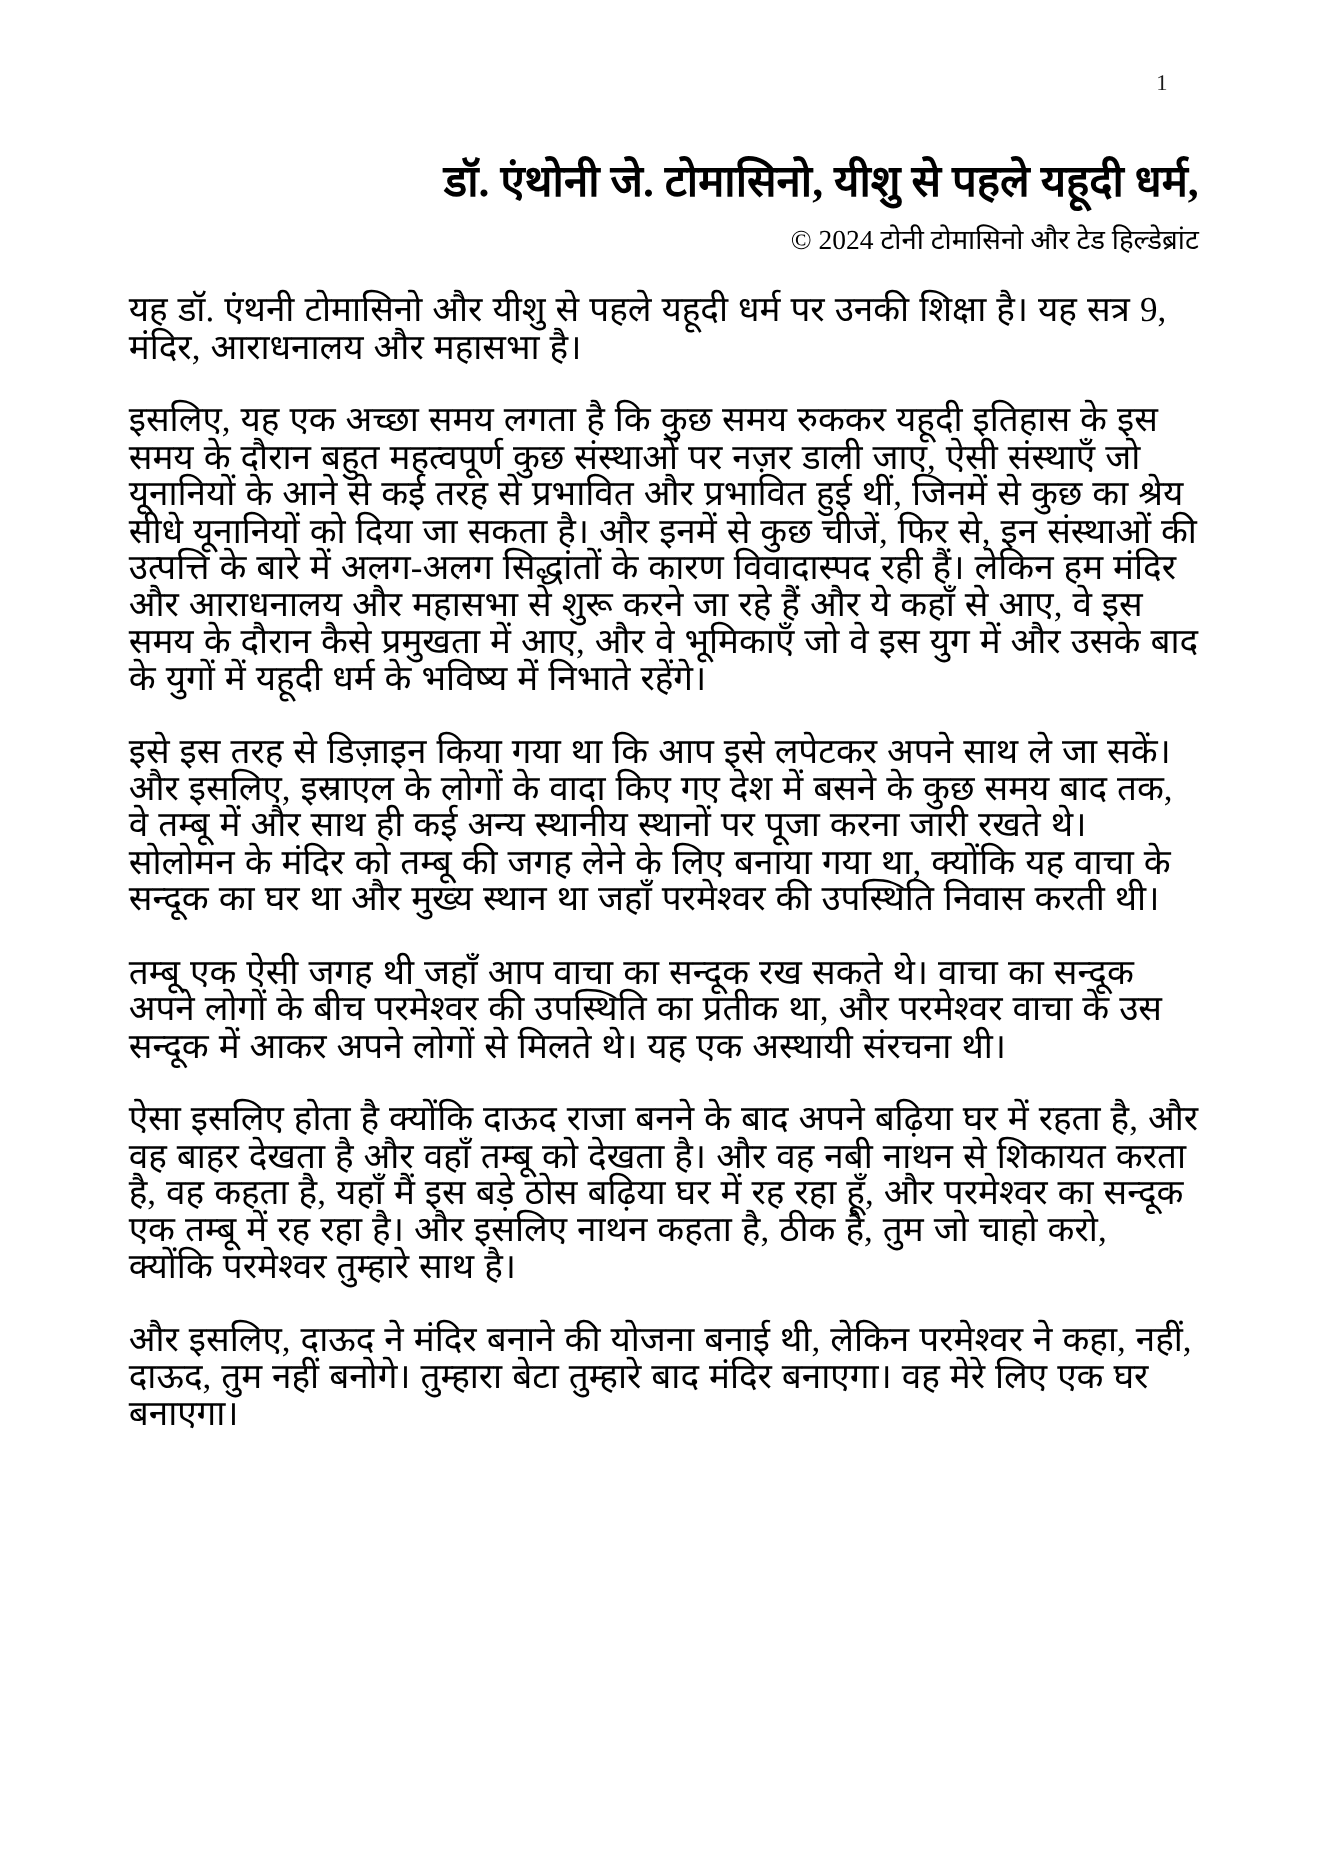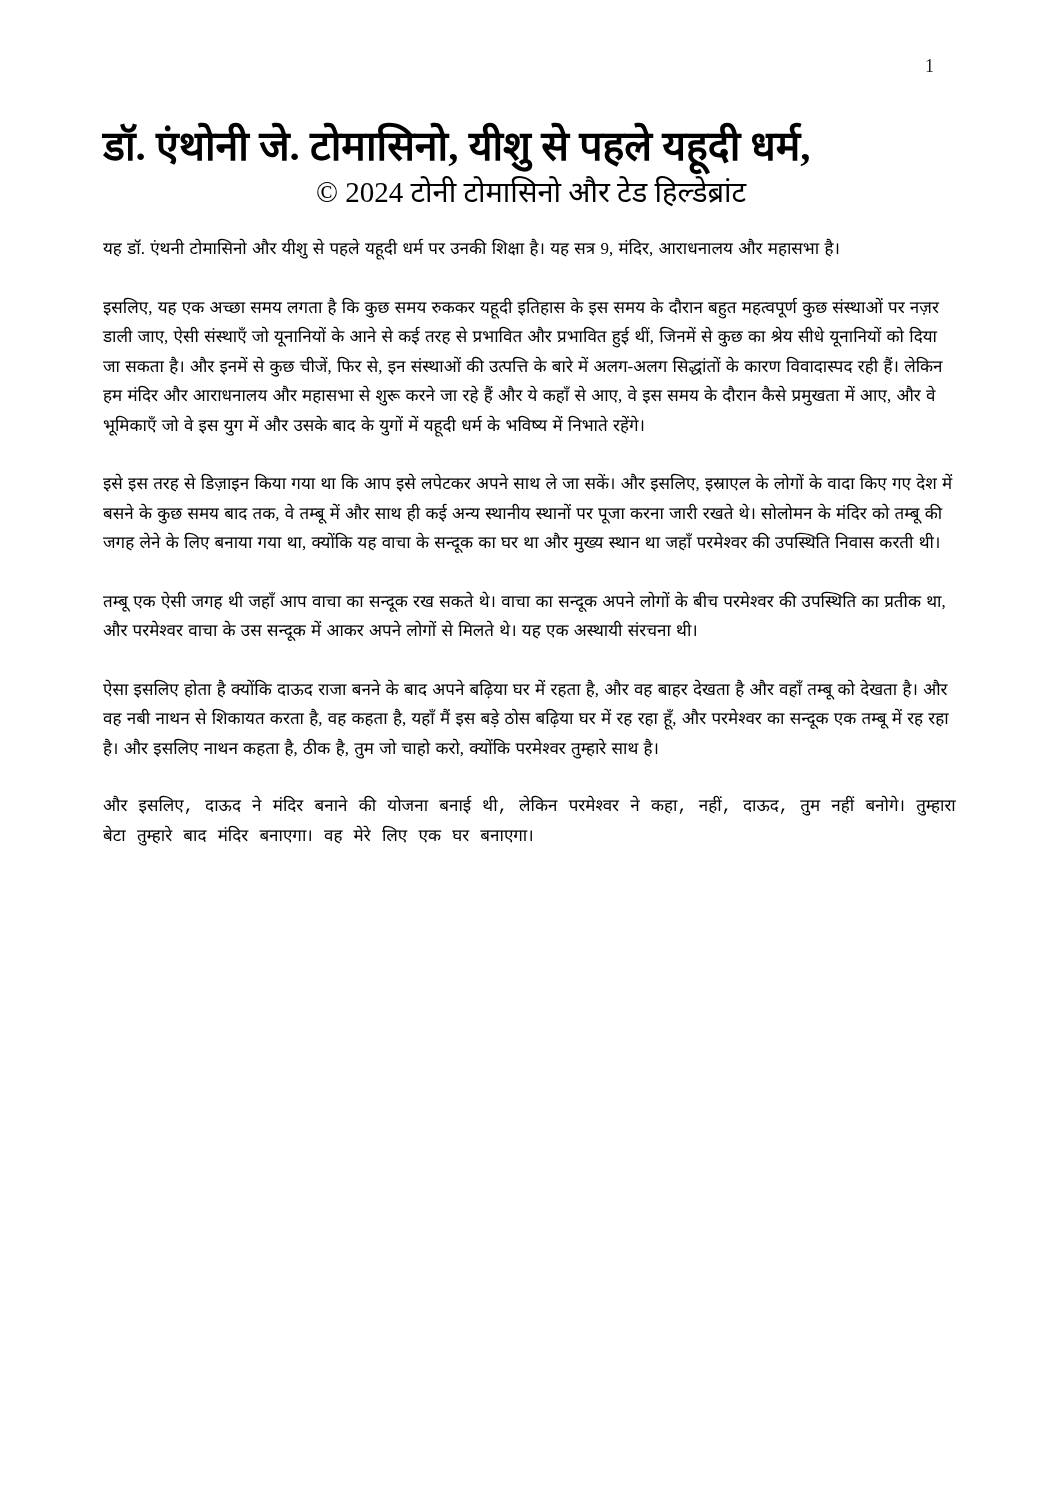--- a/index.html
+++ b/index.html
@@ -28,49 +28,48 @@
     line-height: 1;
     color: #1a1a1a;
   }
   .content {
     position: absolute;
     top: 122px;
     left: 103px;
     width: 856px;
   }
   .title {
-    font-size: 41px;
+    font-size: 35px;
     font-weight: 700;
-    text-align: left;
+    text-align: right;
     line-height: 48px;
     letter-spacing: 0;
   }
   .title .title-line {
     display: block;
   }
   .copyright {
     margin-top: 7px;
-    text-align: center;
-    font-size: 29px;
+    text-align: right;
+    font-size: 22px;
     font-weight: 400;
     line-height: 30px;
   }
   .body-text {
     margin-top: 27px;
   }
   .body-text p {
-    font-size: 17px;
+    font-size: 28px;
     line-height: 29.5px;
     text-align: left;
     margin-bottom: 29px;
     word-spacing: 1px;
   }
   .body-text p:last-child {
     margin-bottom: 0;
-    font-family: Liberation Mono, monospace;
   }
 </style>
 </head>
 <body>
 
 <div class="page">
 
   <div class="page-number">1</div>
 
   <div class="content">

